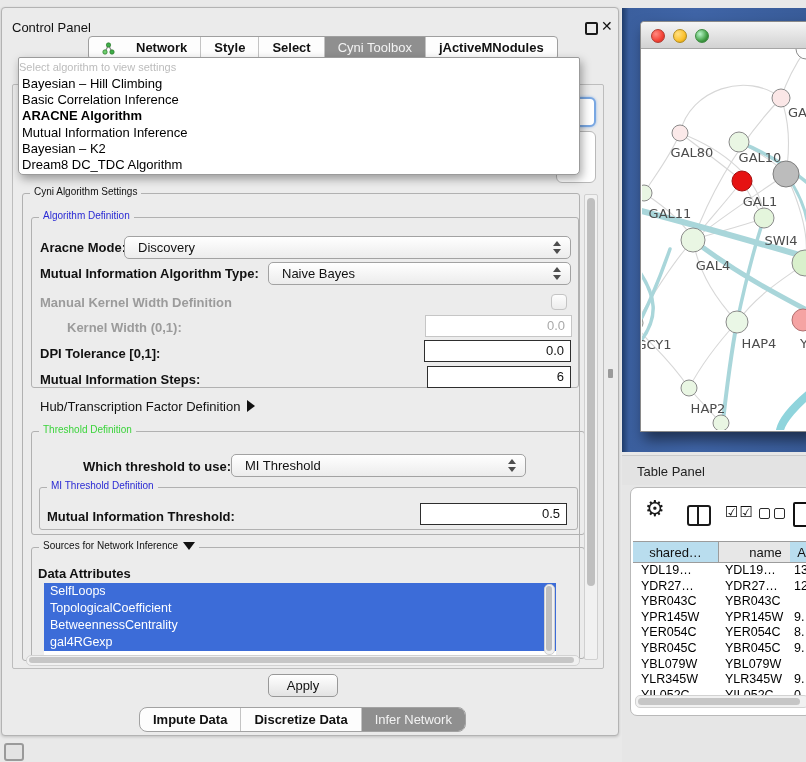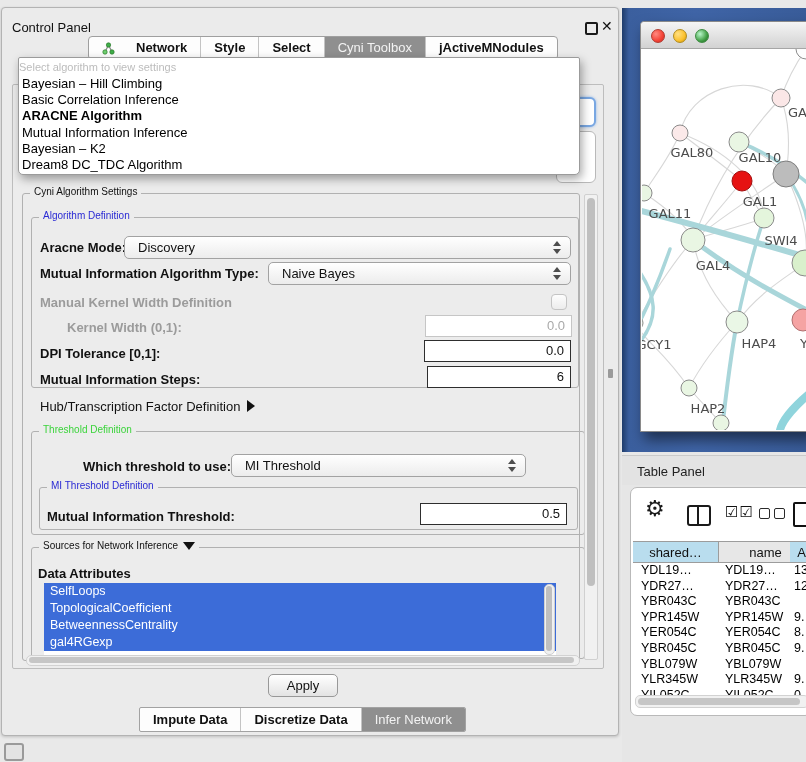--- a/index.html
+++ b/index.html
@@ -67,21 +67,21 @@
   .attr-item{height:17px;line-height:17px;font-size:12.5px;color:#fff;background:#3c6cd8;padding-left:6px;}
   .vscroll{position:absolute;background:#f1f1f1;border:1px solid #d0d0d0;border-radius:5px;}
   .vthumb{position:absolute;background:#bfbfbf;border-radius:5px;}
   .hscroll{position:absolute;background:#f1f1f1;border:1px solid #d2d2d2;border-radius:5px;}
   .hthumb{position:absolute;background:#c6c6c6;border-radius:4px;}
 
   #apply-btn{position:absolute;left:268px;top:674px;width:70px;height:23px;background:linear-gradient(#ffffff,#e3e3e3);
     border:1px solid #989898;border-radius:5px;font-size:13px;color:#111;font-family:inherit;}
 
   #bottom-tabs{position:absolute;left:139px;top:707px;height:23px;display:flex;background:#fdfdfd;
-    border:1px solid #a2a2a2;border-radius:2px;overflow:hidden;}
+    border:1px solid #a2a2a2;border-radius:8px;overflow:hidden;}
   #mini-icon{position:absolute;left:4px;top:743px;width:16px;height:14px;border:2px solid #9a9a9a;border-radius:3px;background:#e3e3e3;}
 
   
   #desktop-blue{position:absolute;left:622px;top:8px;width:184px;height:444px;
     background:linear-gradient(90deg,#1f3c6b 0px,#3b5f9e 7px,#3f64a6 40%,#395c99 100%);}
   #net-window{position:absolute;left:640px;top:21px;width:170px;height:409px;background:#fff;
     border:1px solid #8a8a8a;border-radius:4px 4px 0 0;box-shadow:4px 8px 14px rgba(0,0,0,.5);}
   #net-titlebar{position:absolute;left:0;top:0;right:0;height:26px;border-radius:4px 4px 0 0;
     background:linear-gradient(#f5f5f5,#d2d2d2);border-bottom:1px solid #a6a6a6;}
   .tl{position:absolute;top:7px;width:12px;height:12px;border-radius:50%;}

